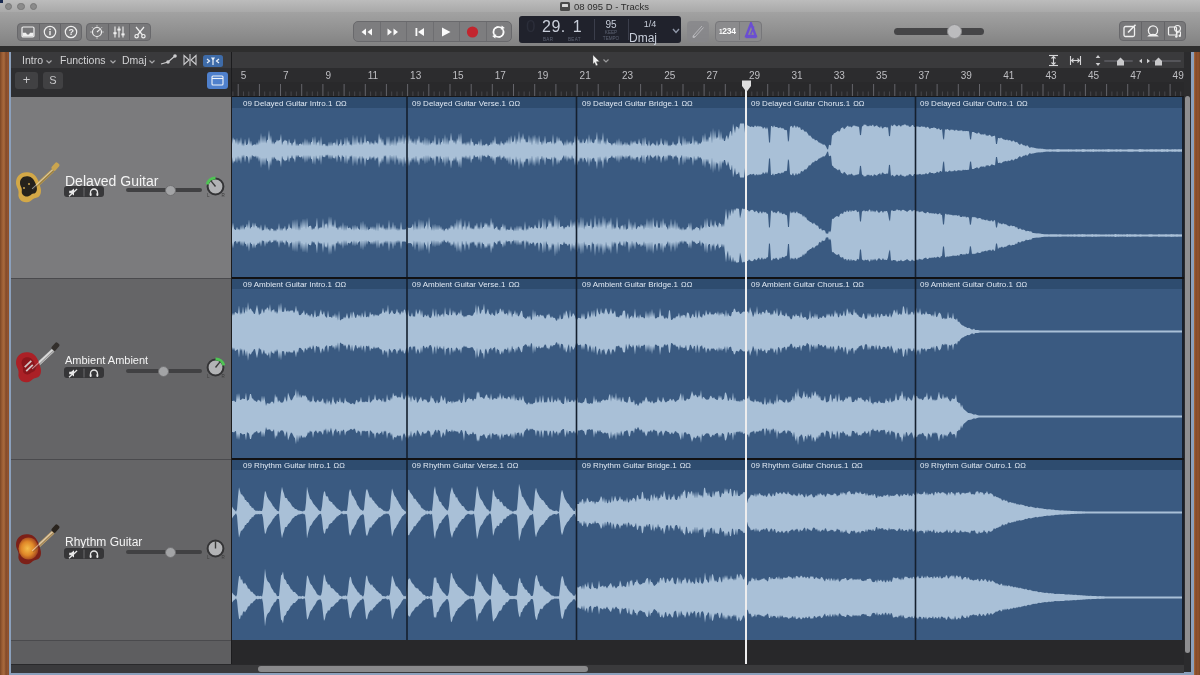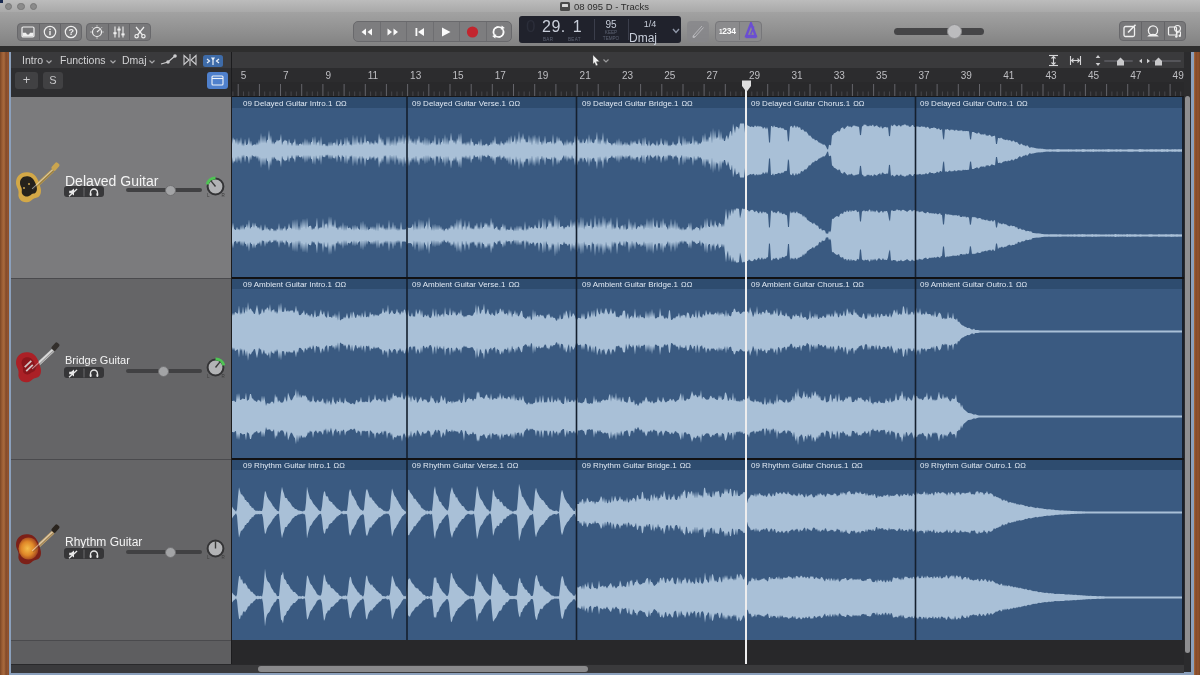--- a/index.html
+++ b/index.html
@@ -395,21 +395,21 @@
 </svg>
 <div style="position:absolute;left:126px;top:187.9px;width:76px;height:4.5px;background:#414143;border-radius:2.2px"></div>
 <div style="position:absolute;left:164.5px;top:184.6px;width:11px;height:11px;background:#a3a4a6;border:1px solid #707072;border-radius:50%;box-sizing:border-box"></div>
 <svg width="21" height="22" viewBox="0 0 21 22" style="position:absolute;left:205.0px;top:176.0px">
 <circle cx="10.5" cy="10.5" r="7.9" fill="#b2b3b5" stroke="#333335" stroke-width="2"></circle>
 <path d="M 10.5 1.9 A 8.6 8.6 0 0 0 2.2 8.3" stroke="#4fc454" stroke-width="3" fill="none"></path>
     <line x1="10.5" y1="10.5" x2="5.8" y2="4.6" stroke="#3a3a3a" stroke-width="1.4"></line>
 <text x="2" y="21" font-family="Liberation Sans, sans-serif" font-size="4.5" fill="#3c3c3c">L</text>
 <text x="16.5" y="21" font-family="Liberation Sans, sans-serif" font-size="4.5" fill="#3c3c3c">R</text>
 </svg>
-<div style="position:absolute;left:65px;top:354.0px;font-size:11px;color:#f4f4f4;white-space:nowrap">Bridge Guitar</div>
+<div style="position:absolute;left:65px;top:354.0px;font-size:11px;color:#f4f4f4;white-space:nowrap">Ambient Ambient</div>
 <div style="position:absolute;left:64px;top:366.5px;width:40px;height:11.5px;background:rgba(50,50,52,0.92);border-radius:3px"></div>
 <svg width="40" height="12" viewBox="0 0 40 12" style="position:absolute;left:64px;top:366.5px">
 <path d="M5.2 4.8 L7.2 4.8 L10 2.4 L10 9.6 L7.2 7.2 L5.2 7.2 Z" fill="#e8e8e8"></path>
 <path d="M4.6 9.8 L12.6 2.6 L13.5 3.6 L5.5 10.8 Z" fill="#e8e8e8"></path>
 <rect x="19.5" y="1.5" width="1" height="9" fill="#6a6a6c"></rect>
 <g stroke="#e8e8e8" stroke-width="1.3" fill="none">
 <path d="M26.5 8.5 L26.5 6.5 A3.5 3.5 0 0 1 33.5 6.5 L33.5 8.5"></path>
 </g>
 <rect x="25.7" y="7" width="1.9" height="3" rx="0.9" fill="#e8e8e8"></rect>
 <rect x="32.4" y="7" width="1.9" height="3" rx="0.9" fill="#e8e8e8"></rect>

